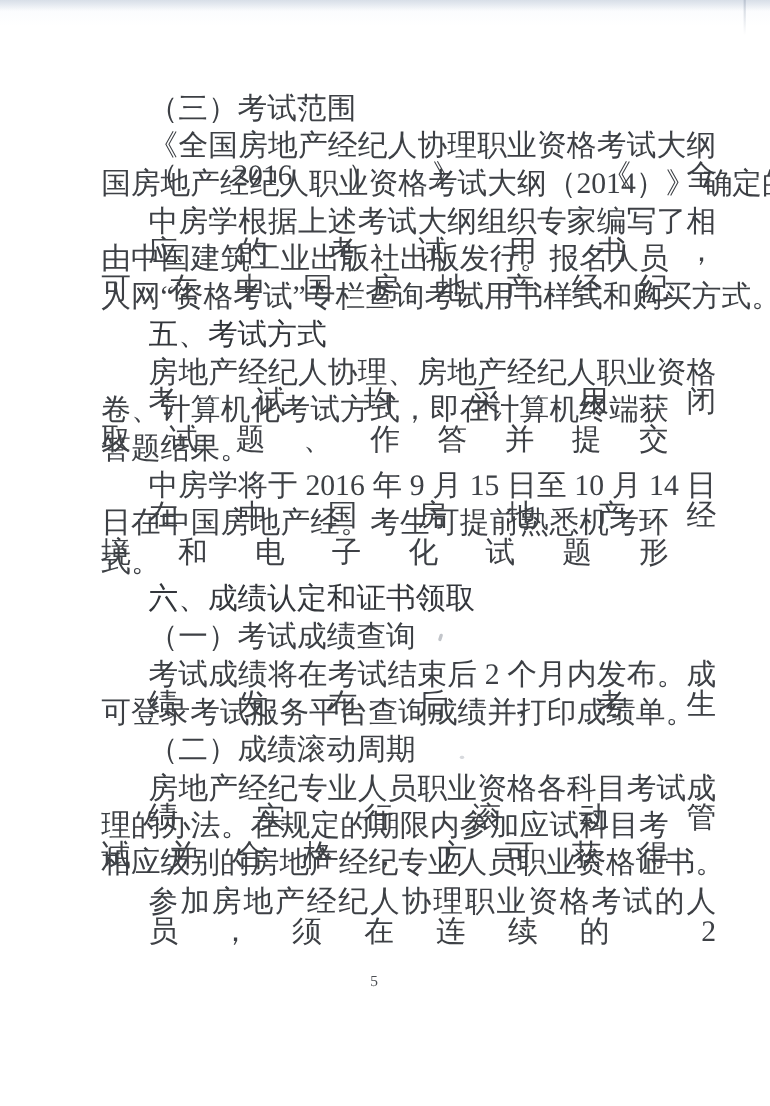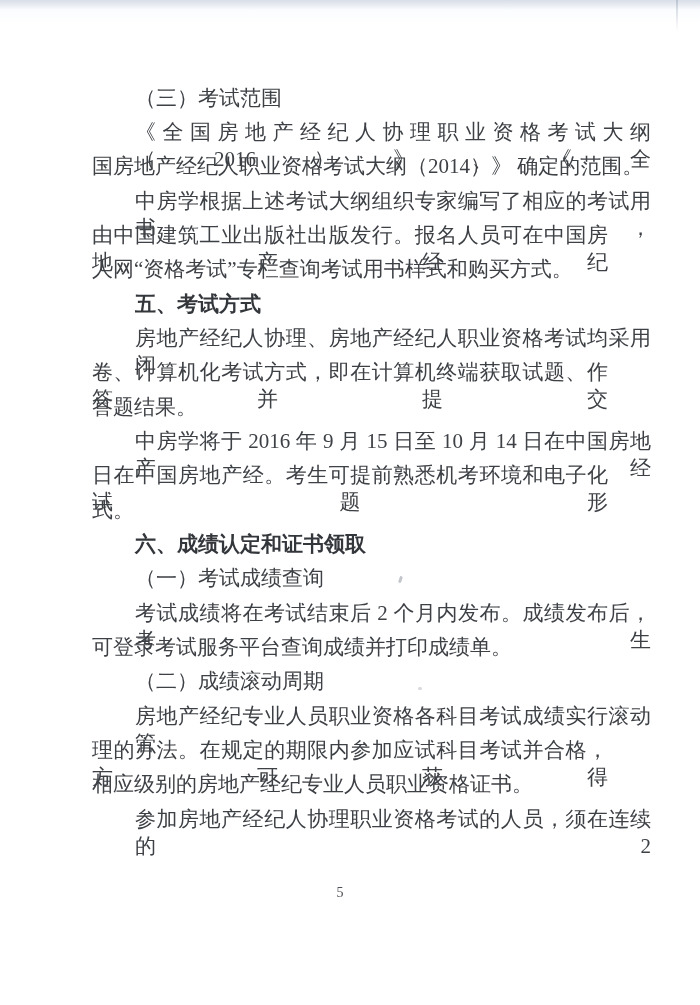--- a/index.html
+++ b/index.html
@@ -27,27 +27,27 @@
   .speck1{
     position:absolute;left:399px;top:576px;width:3px;height:7px;
     background:rgba(120,126,138,0.45);border-radius:2px;transform:rotate(18deg);
   }
   .speck2{
     position:absolute;left:418px;top:687px;width:4px;height:3px;
     background:rgba(140,146,158,0.35);border-radius:2px;
   }
   .line{
     position:absolute;left:92px;width:516px;
-    font-size:21px;line-height:27px;
+    font-size:27px;line-height:27px;
     color:#3d4045;
     letter-spacing:0px;
     white-space:nowrap;
   }
   .indent{padding-left:43px;}
-  .bold{font-weight:700;color:#33363b;}
+  .bold{font-weight:400;color:#33363b;}
   .fill{
     white-space:normal;
     text-align:justify;
     text-align-last:justify;
     text-justify:inter-character;
   }
   .pagenum{
     position:absolute;left:300px;top:885px;width:80px;
     text-align:center;font-size:14px;color:#4a4d52;
   }

